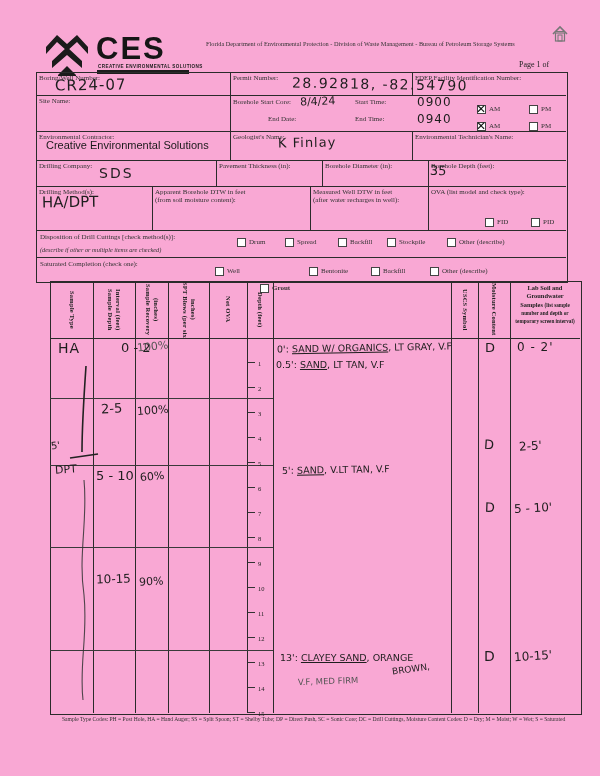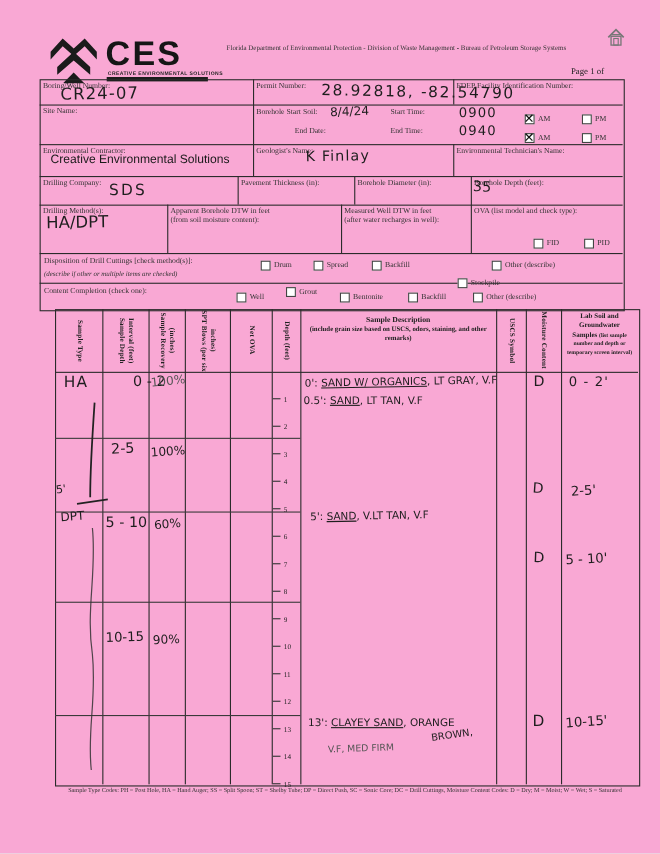--- a/index.html
+++ b/index.html
@@ -81,21 +81,21 @@
   <div class="vline" style="left:216px;top:160px;height:26px;"></div>
   <div class="vline" style="left:322px;top:160px;height:26px;"></div>
   <div class="vline" style="left:428px;top:160px;height:70px;"></div>
   <div class="vline" style="left:152px;top:186px;height:44px;"></div>
   <div class="vline" style="left:310px;top:186px;height:44px;"></div>
 
   <div class="abs lbl" style="left:39px;top:74px;">Boring/Well Number:</div>
   <div class="abs lbl" style="left:233px;top:74px;">Permit Number:</div>
   <div class="abs lbl" style="left:415px;top:74px;">FDEP Facility Identification Number:</div>
   <div class="abs lbl" style="left:39px;top:97px;">Site Name:</div>
-  <div class="abs lbl" style="left:233px;top:98px;">Borehole Start Soil:</div>
+  <div class="abs lbl" style="left:233px;top:98px;">Borehole Start Core:</div>
   <div class="abs lbl" style="left:355px;top:98px;">Start Time:</div>
   <div class="abs lbl" style="left:268px;top:115px;">End Date:</div>
   <div class="abs lbl" style="left:355px;top:115px;">End Time:</div>
   <div class="abs lbl" style="left:39px;top:133px;">Environmental Contractor:</div>
   <div class="abs lbl" style="left:233px;top:133px;">Geologist's Name:</div>
   <div class="abs lbl" style="left:415px;top:133px;">Environmental Technician's Name:</div>
   <div class="abs lbl" style="left:39px;top:162px;">Drilling Company:</div>
   <div class="abs lbl" style="left:219px;top:162px;">Pavement Thickness (in):</div>
   <div class="abs lbl" style="left:325px;top:162px;">Borehole Diameter (in):</div>
   <div class="abs lbl" style="left:431px;top:162px;">Borehole Depth (feet):</div>
@@ -134,32 +134,32 @@
   <div class="abs lbl-sm italic" style="left:40px;top:246px;">(describe if other or multiple items are checked)</div>
   <div class="opt" style="left:237px;top:232px;">
     <span class="cb"></span><span class="optlabel">Drum</span>
   </div>
   <div class="opt" style="left:285px;top:232px;">
     <span class="cb"></span><span class="optlabel">Spread</span>
   </div>
   <div class="opt" style="left:338px;top:232px;">
     <span class="cb"></span><span class="optlabel">Backfill</span>
   </div>
-  <div class="opt" style="left:416px;top:232px;margin-top:16px;">
+  <div class="opt" style="left:387px;top:232px;">
     <span class="cb"></span><span class="optlabel">Stockpile</span>
   </div>
   <div class="opt" style="left:447px;top:232px;">
     <span class="cb"></span><span class="optlabel">Other (describe)</span>
   </div>
 
-  <div class="abs lbl" style="left:40px;top:260px;">Content Completion (check one):</div>
+  <div class="abs lbl" style="left:40px;top:260px;">Saturated Completion (check one):</div>
   <div class="opt" style="left:215px;top:261px;">
     <span class="cb"></span><span class="optlabel">Well</span>
   </div>
-  <div class="opt" style="left:260px;top:256px;">
+  <div class="opt" style="left:260px;top:278px;font-weight:bold;">
     <span class="cb"></span><span class="optlabel">Grout</span>
   </div>
   <div class="opt" style="left:309px;top:261px;">
     <span class="cb"></span><span class="optlabel">Bentonite</span>
   </div>
   <div class="opt" style="left:371px;top:261px;">
     <span class="cb"></span><span class="optlabel">Backfill</span>
   </div>
   <div class="opt" style="left:430px;top:261px;">
     <span class="cb"></span><span class="optlabel">Other (describe)</span>
@@ -204,24 +204,20 @@
   </div>
   <div class="vcell" style="left:168px;top:281px;width:41px;height:57px;">
     <div class="vhead">SPT Blows (per six inches)</div>
   </div>
   <div class="vcell" style="left:209px;top:281px;width:38px;height:57px;">
     <div class="vhead">Net OVA</div>
   </div>
   <div class="vcell" style="left:247px;top:281px;width:26px;height:57px;">
     <div class="vhead">Depth (feet)</div>
   </div>
-  <div class="abs deschead" style="left:276px;top:287px;width:172px;">
-    <div>Sample Description</div>
-    <div class="sub">(include grain size based on USCS, odors, staining, and other remarks)</div>
-  </div>
   <div class="vcell" style="left:451px;top:281px;width:27px;height:57px;">
     <div class="vhead">USCS Symbol</div>
   </div>
   <div class="vcell" style="left:478px;top:281px;width:32px;height:57px;">
     <div class="vhead">Moisture Content</div>
   </div>
   <div class="abs labhead" style="left:512px;top:284px;width:66px;">
     <div>Lab Soil and Groundwater</div>
     <div><span>Samples</span> <span class="sub">(list sample number and depth or temporary screen interval)</span></div>
   </div>

